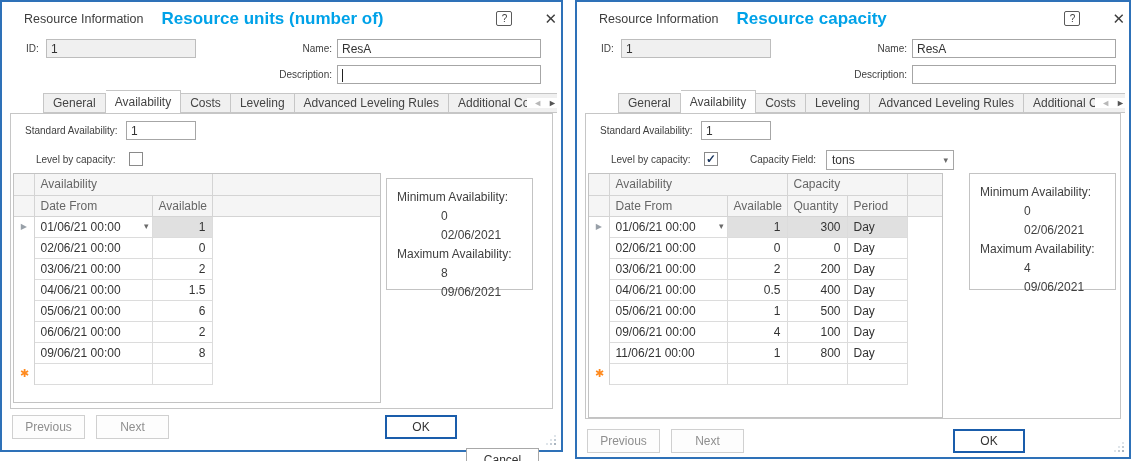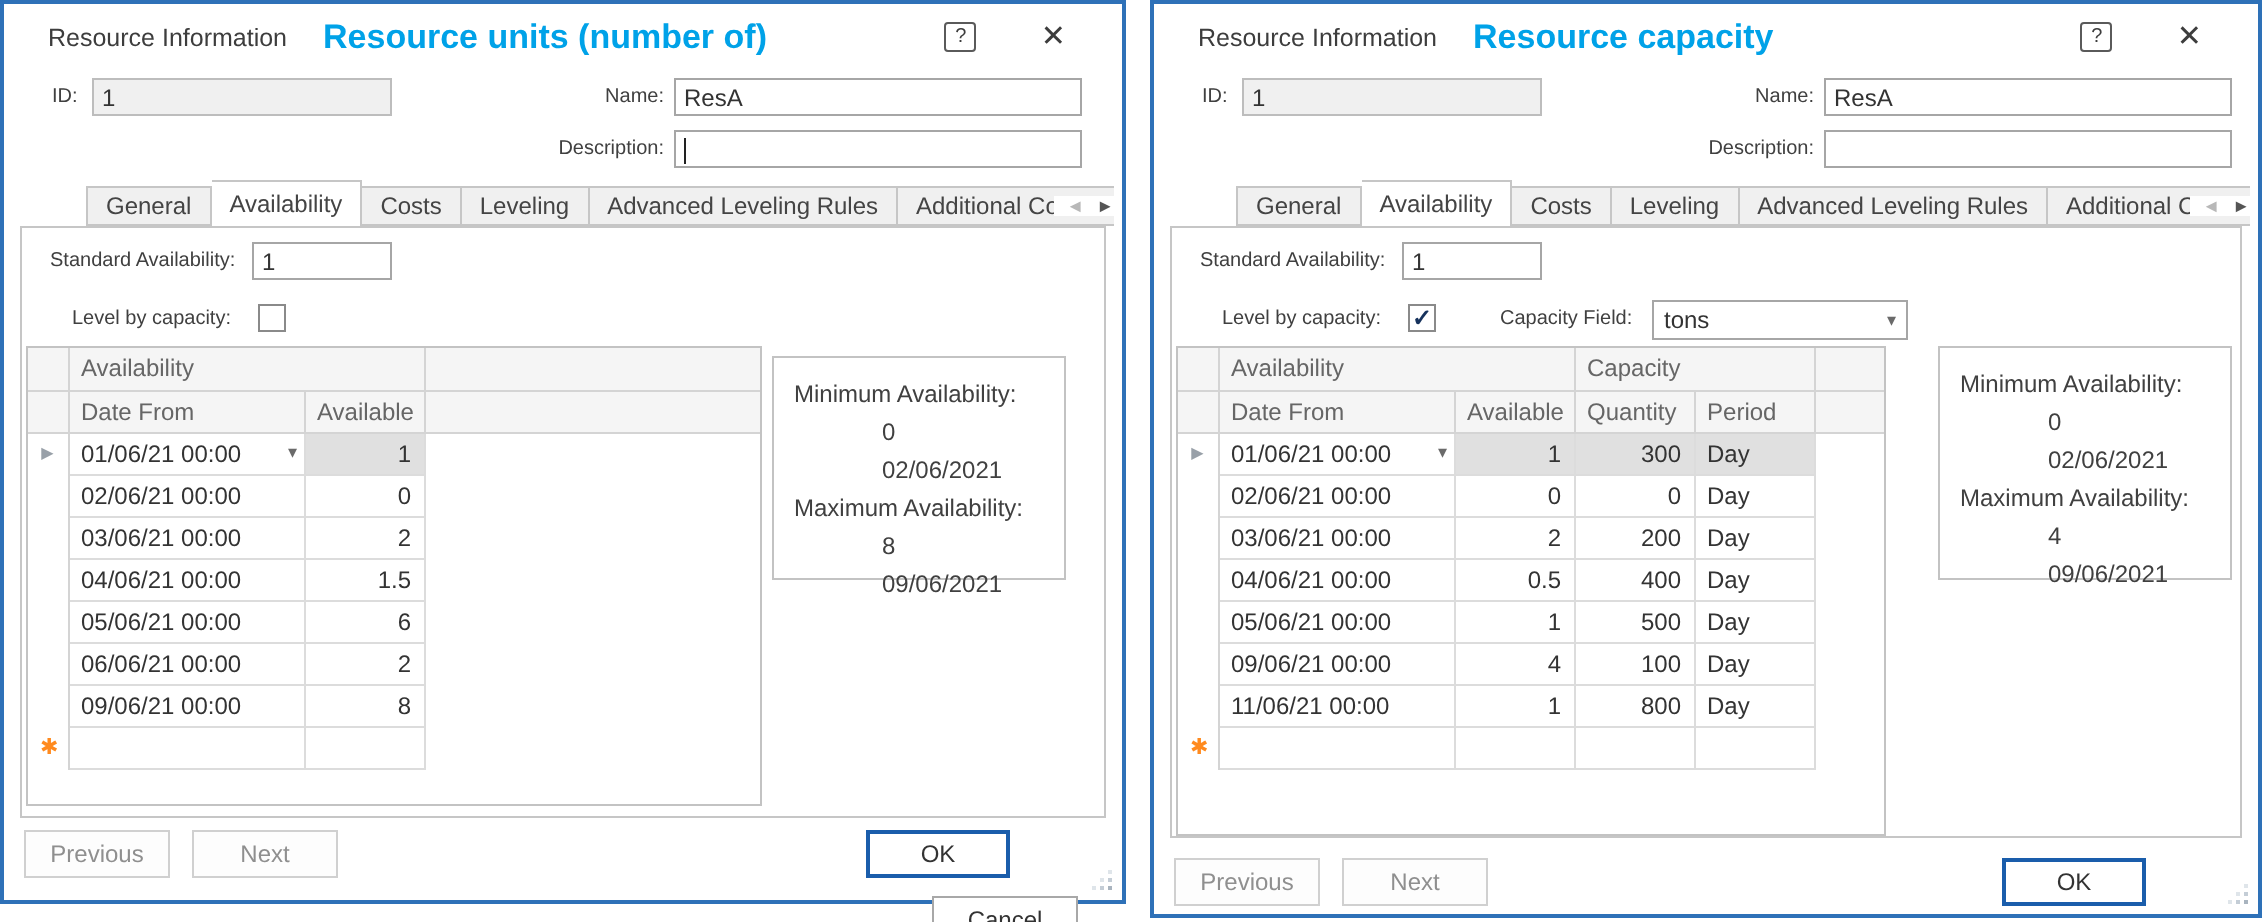--- a/index.html
+++ b/index.html
@@ -1,20 +1,20 @@
 <!DOCTYPE html>
 <html><head>
 <meta charset="utf-8">
 <style>
   * { box-sizing: border-box; margin: 0; padding: 0; }
   html,body { width:1131px; height:461px; background:#fff; font-family:"Liberation Sans", sans-serif; overflow:hidden; }
   .dialog { position:absolute; top:0; background:#fff; border:2px solid #2e71b8; }
 
   
-  .titlebar { position:absolute; left:0; right:0; top:0; height:33px; display:flex; align-items:center; padding:0 28px 0 22px; background:#fff; }
+  .titlebar { position:absolute; left:0; right:0; top:0; height:33px; display:flex; align-items:center; padding:0 4px 0 22px; background:#fff; }
   .win-title { font-size:12.5px; color:#3d3d3d; white-space:nowrap; }
   .annotation { margin-left:18px; font-size:17px; font-weight:bold; color:#00a2e8; white-space:nowrap; }
   .tb-spacer { flex:1; }
   .help-btn { width:16px; height:15px; border:1px solid #5a5a5a; border-radius:2px; font-size:10px; line-height:13px; text-align:center; color:#3d3d3d; margin-right:32px; cursor:default; }
   .close-btn { font-size:15px; color:#3d3d3d; line-height:15px; cursor:default; }
 
   
   .lbl { position:absolute; font-size:10px; color:#404040; white-space:nowrap; }
   .input { position:absolute; height:19px; border:1px solid #a6a6a6; background:#fff; font-size:12px; color:#333; padding:2px 4px 0; white-space:nowrap; overflow:hidden; }
   .input.readonly { background:#f0f0f0; border-color:#bdbdbd; }
@@ -56,21 +56,21 @@
   td.filler { border:none; background:transparent; }
 
   
   .summary { position:absolute; border:1px solid #c3c3c3; background:#fff; padding:9px 10px; font-size:12px; color:#404040; }
   .summary .s-label { line-height:19px; }
   .summary .s-value { line-height:19px; padding-left:44px; }
 
   
   .btn { position:absolute; height:24px; background:#fdfdfd; border:1px solid #d0d0d0; font-size:12px; text-align:center; line-height:22px; color:#8f8f8f; }
   .btn.active { color:#333; border-color:#a8a8a8; background:#fff;margin-top:33px; }
-  .btn.default { border:2px solid #1a5dab; line-height:20px; color:#333; background:#fff;margin-left:48px; }
+  .btn.default { border:2px solid #1a5dab; line-height:20px; color:#333; background:#fff; }
 
   .grip { position:absolute; right:5px; bottom:5px; width:2px; height:2px; background:#a9b4bf; box-shadow:0 -4px #c4cdd6, -4px 0 #c4cdd6, -4px -4px #dfe5ea, 0 -8px #dfe5ea, -8px 0 #dfe5ea; }
 </style>
 </head>
 <body>
 
 <div class="dialog" style="left:0; width:563px; height:452px;">
   <div class="titlebar">
     <span class="win-title">Resource Information</span>
     <span class="annotation">Resource units (number of)</span>

